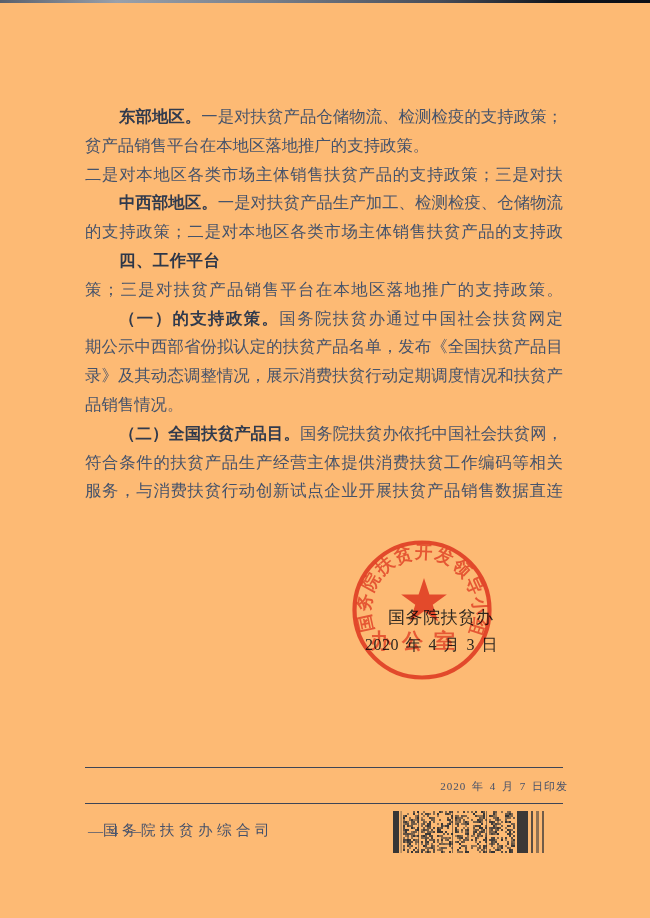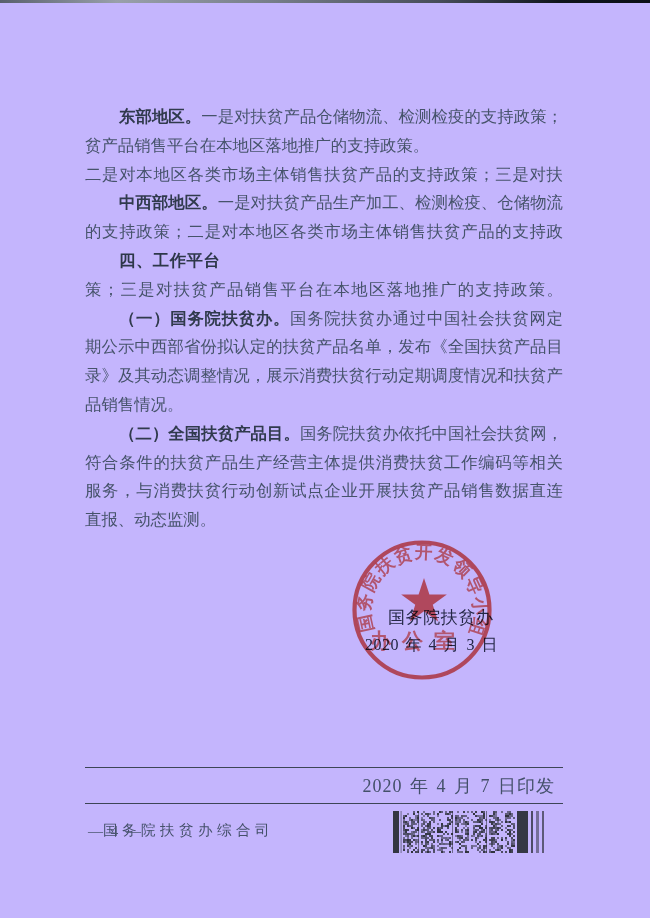--- a/index.html
+++ b/index.html
@@ -1,18 +1,18 @@
 <!DOCTYPE html>
 <html><head>
 <meta charset="utf-8">
 <style>
   html,body { margin:0; padding:0; background:#ffffff; }
   .page {
     position:relative; width:650px; height:918px; margin:0 auto;
-    background:#c4b5fd; overflow:hidden;
+    background:#fdba74; overflow:hidden;
     font-family:"Liberation Serif","DejaVu Serif",serif;
   }
   .scan-edge {
     position:absolute; top:0; left:0; width:650px; height:3px;
     background:linear-gradient(90deg,#59606c 0%,#99a0aa 18%,#767d88 42%,#464c58 68%,#10151c 86%,#0b0f16 100%);
   }
   .doc-body {
     position:absolute; left:85px; top:103px; width:478px;
     font-size:16.4px; line-height:28.8px; color:#46536b;
     word-break:keep-all;
@@ -25,21 +25,21 @@
 
   .seal-wrap { position:absolute; left:344px; top:532px; width:160px; height:160px; mix-blend-mode:multiply; opacity:0.92; }
   .sig { position:absolute; color:#2e3646; mix-blend-mode:multiply; white-space:nowrap; }
   .sig-org { left:388px; top:606px; font-size:17px; letter-spacing:0.6px; }
   .sig-date { left:354px; top:635px; font-size:16px; letter-spacing:0.5px; word-spacing:2px;margin-left:11px; }
 
   .rule { position:absolute; left:85px; width:478px; border-top:1.6px solid #3d4556; }
   .rule-top { top:767px; }
   .rule-bottom { top:803px; }
   .footer-issuer { position:absolute; left:103px; top:777px; font-size:14.5px; line-height:19px; letter-spacing:4.5px; color:#44506a; white-space:nowrap;margin-top:44px; }
-  .footer-date { position:absolute; right:95px; top:777px; font-size:18px; line-height:19px; letter-spacing:1px; word-spacing:2px; color:#44506a; white-space:nowrap;text-align:center; }
+  .footer-date { position:absolute; right:82px; top:777px; font-size:11px; line-height:19px; letter-spacing:1px; word-spacing:2px; color:#44506a; white-space:nowrap;text-align:center; }
   .page-num { position:absolute; left:88px; top:823px; font-size:15px; letter-spacing:2px; color:#4a566e; white-space:nowrap; }
   .barcode { position:absolute; left:393px; top:811px; width:157px; height:42px; }
 </style>
 </head>
 <body>
 
 <div class="page">
   <div class="scan-edge"></div>
 
   <div class="doc-body">
@@ -47,29 +47,28 @@
     <div class="ln fl fill"><span class="b">东部地区。</span><span>一是对扶贫产品仓储物流、检测检疫的支持政策；</span></div>
     <div class="ln"><span>贫产品销售平台在本地区落地推广的支持政策。</span></div>
     <div class="ln fill"><span>二是对本地区各类市场主体销售扶贫产品的支持政策；三是对扶</span></div>
 
     <div class="ln fl fill"><span class="b">中西部地区。</span><span>一是对扶贫产品生产加工、检测检疫、仓储物流</span></div>
     <div class="ln fill"><span>的支持政策；二是对本地区各类市场主体销售扶贫产品的支持政</span></div>
     <div class="ln heading">四、工作平台</div>
 
     <div class="ln fill"><span>策；三是对扶贫产品销售平台在本地区落地推广的支持政策。</span></div>
 
-    <div class="ln fl fill"><span class="b">（一）国务院扶贫办。</span><span>国务院扶贫办通过中国社会扶贫网定</span></div>
+    <div class="ln fl fill"><span class="b">（一）的支持政策。</span><span>国务院扶贫办通过中国社会扶贫网定</span></div>
     <div class="ln fill"><span>期公示中西部省份拟认定的扶贫产品名单，发布《全国扶贫产品目</span></div>
     <div class="ln fill"><span>录》及其动态调整情况，展示消费扶贫行动定期调度情况和扶贫产</span></div>
     <div class="ln"><span>品销售情况。</span></div>
 
     <div class="ln fl fill"><span class="b">（二）全国扶贫产品目。</span><span>国务院扶贫办依托中国社会扶贫网，为</span></div>
     <div class="ln fill"><span>符合条件的扶贫产品生产经营主体提供消费扶贫工作编码等相关</span></div>
     <div class="ln fill"><span>服务，与消费扶贫行动创新试点企业开展扶贫产品销售数据直连</span></div>
-    <div class="ln"><span>直报、动态监测。</span></div>
   </div>
 
   <div class="seal-wrap">
     <svg width="160" height="160" viewBox="0 0 160 160">
       <circle cx="78" cy="78" r="67.5" fill="none" stroke="#dd3a30" stroke-width="4.2" opacity="0.85"></circle>
       <path id="sealArc" d="M 30.9 100 A 52 52 0 1 1 125.1 100" fill="none"></path>
       <text font-size="17.5" font-weight="bold" fill="#e04a40" opacity="0.82" letter-spacing="1.5" font-family="Liberation Serif, DejaVu Serif, serif">
         <textPath href="#sealArc" startOffset="2">国务院扶贫开发领导小组</textPath>
       </text>
       <polygon fill="#df4038" opacity="0.88" points="80,46 74.59,62.56 57.17,62.58 71.25,72.84 65.9,89.42 80,79.2 94.1,89.42 88.75,72.84 102.83,62.58 85.41,62.56"></polygon>

